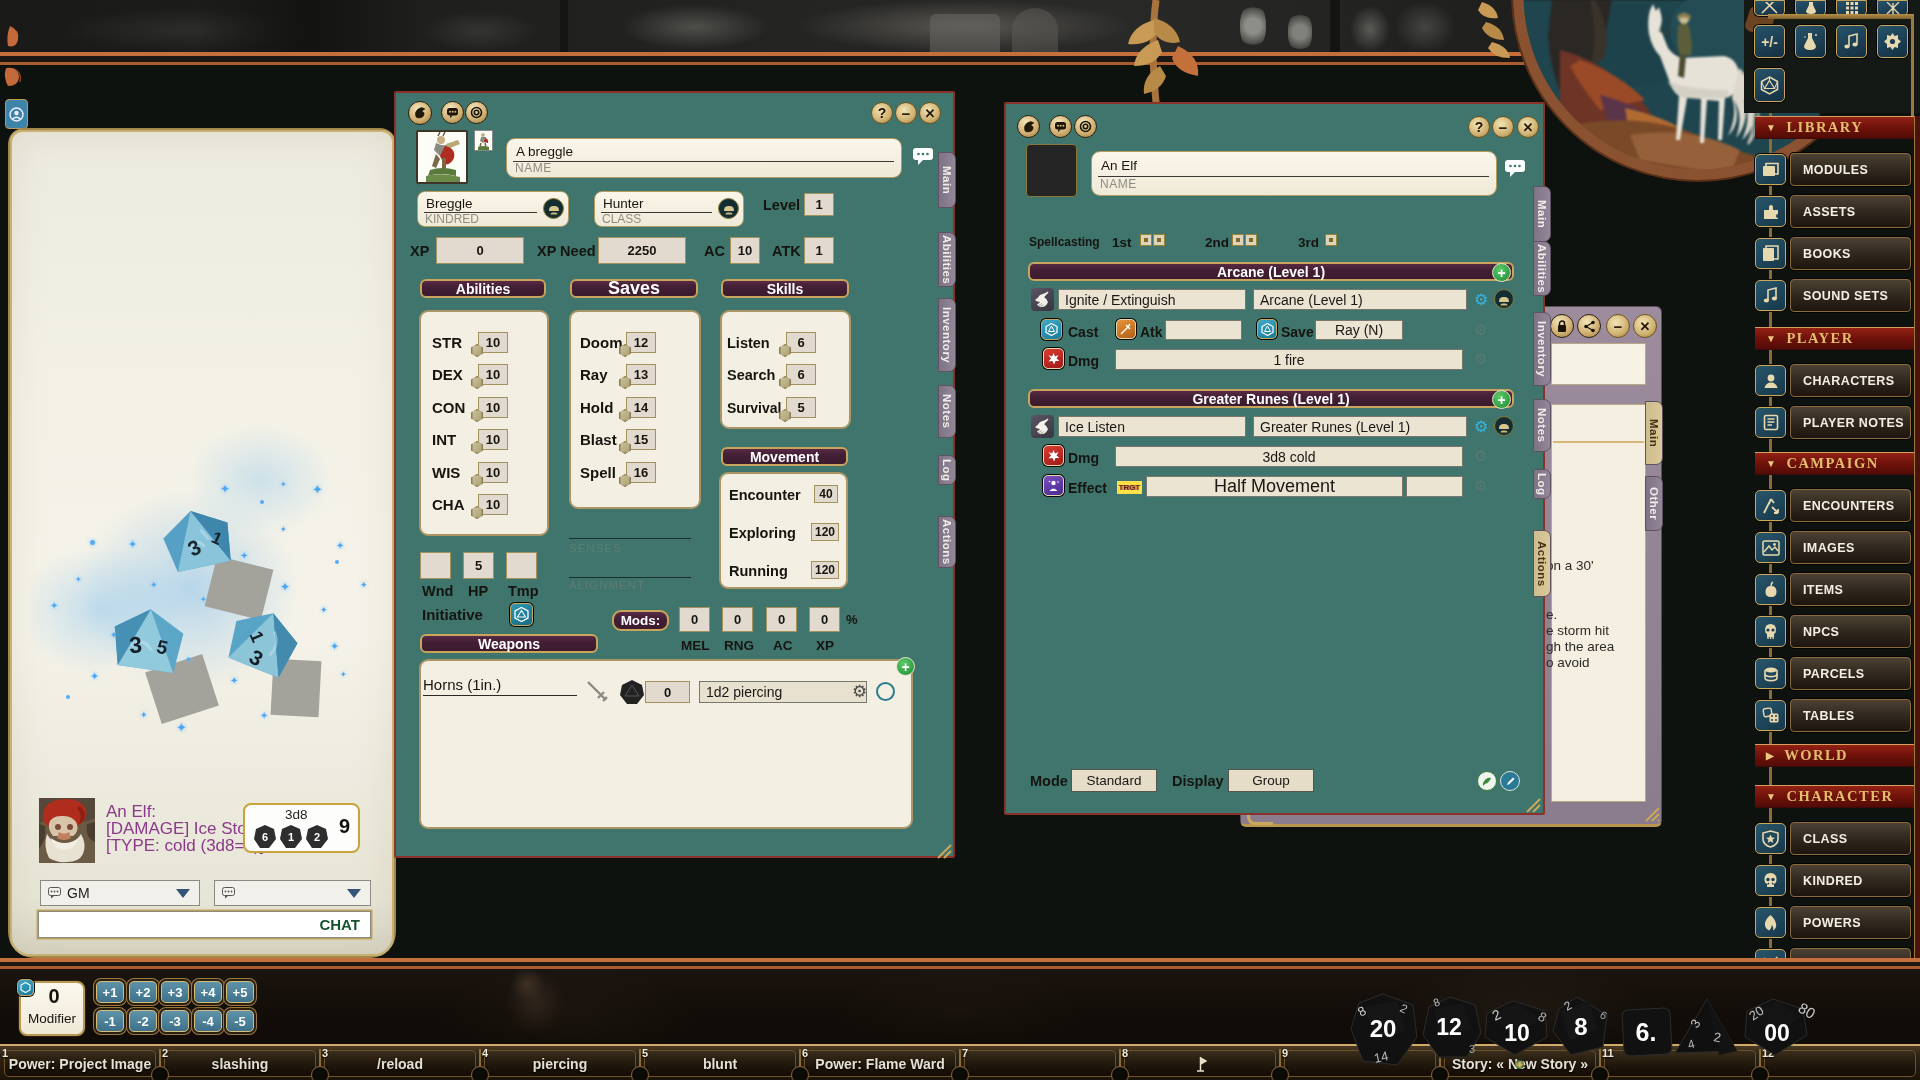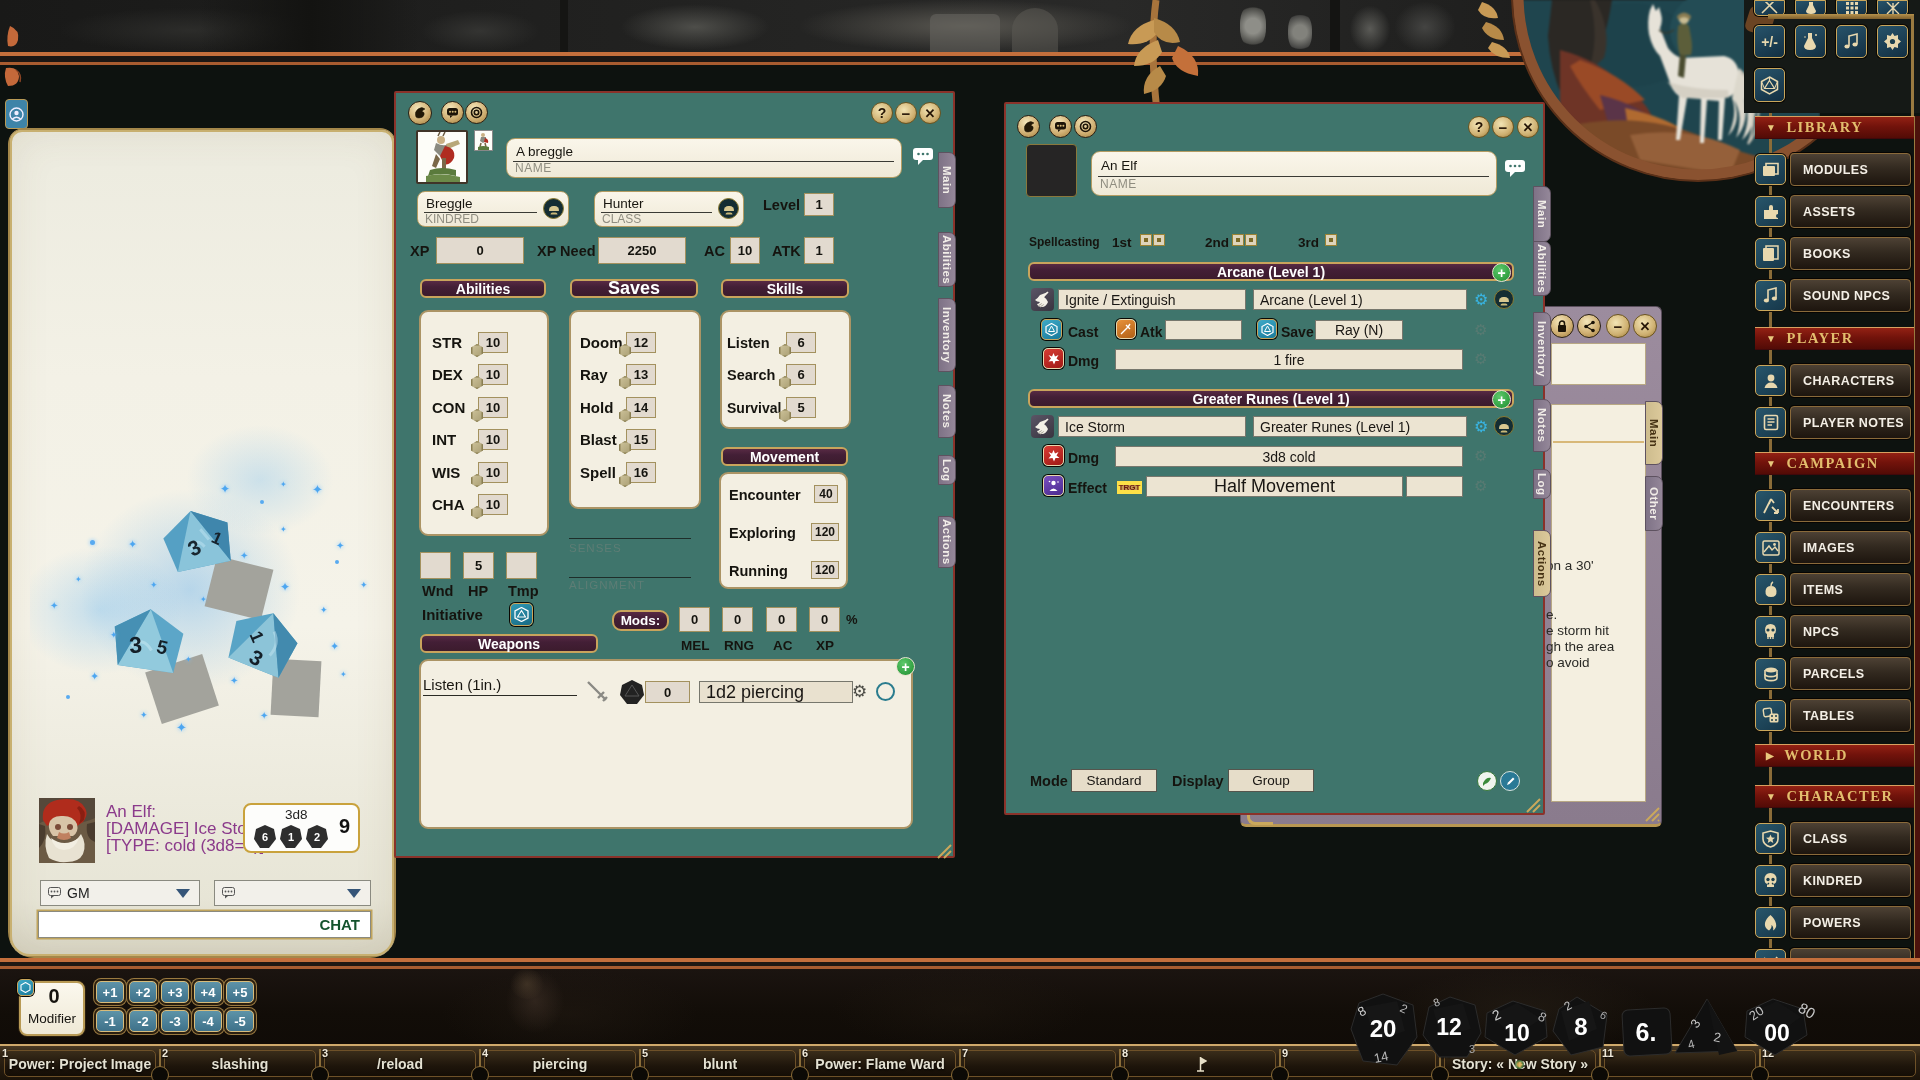--- a/index.html
+++ b/index.html
@@ -387,21 +387,21 @@
 
  <div class="mbar" style="left:22px;top:285px;width:486px;height:19px;font-size:14px">Greater Runes (Level 1)</div>
  <div class="circ" style="left:486px;top:286px;width:19px;height:19px;background:radial-gradient(circle at 38% 32%,#5cc86a,#1e8e30);border:1.5px solid #e8e4d0;color:#fff;font-weight:bold;font-size:14px">+</div>
  <div class="uni" style="left:25px;top:311px">
         <svg width="18" height="17" viewBox="0 0 18 17">
           <path d="M1 9 Q4 7 6 4 L14 1 L10 6 Q13 8 14 11 Q12 16 8 16 Q4 16 3 13 Q5 13 6 11 Q3 11 1 9Z" fill="#f4f1e8"></path>
           <path d="M14 1 L9 6" stroke="#f4f1e8" stroke-width="1.6"></path>
           <path d="M4 15 Q7 14 8 12 M6 16 Q9 15 10 13" stroke="#c9c4b8" stroke-width="1"></path>
         </svg>
       </div>
- <div class="fld fldL" style="left:52px;top:312px;width:188px;height:21px;font-size:14px">Ice Storm</div>
+ <div class="fld fldL" style="left:52px;top:312px;width:188px;height:21px;font-size:14px">Ice Listen</div>
  <div class="fld fldL" style="left:247px;top:312px;width:214px;height:21px;font-size:14px">Greater Runes (Level 1)</div>
  <div class="abs gear" style="left:468px;top:313px">⚙</div>
  <div class="mush" style="left:488px;top:312px;width:20px;height:20px">
         <div style="width:10px;height:5px;background:#d8c890;border-radius:5px 5px 1px 1px;box-shadow:0 5px 0 -1.5px #c9b878"></div>
       </div>
  <div class="tbtn" style="left:37px;top:341px;width:21px;height:21px;background:linear-gradient(155deg,#d83c34,#a01a16);border-color:#e8d8ae">
         <svg width="13" height="13" viewBox="0 0 13 13">
           <path d="M6.5 1 L8 4.5 L11.5 3 L9.5 6.5 L12.5 9 L8.5 9 L7 12.5 L5.5 9 L1.5 9.5 L4 6.5 L1.5 3 L5 4.5Z" fill="#fff"></path>
         </svg>
       </div>
@@ -625,31 +625,31 @@
  <div class="nbox" style="left:413px;top:514px;width:31px;height:25px">0</div>
  <div class="lbl" style="left:450px;top:519px;font-size:13px">%</div>
  <div class="lbl" style="left:285px;top:545px;font-size:13.5px">MEL</div>
  <div class="lbl" style="left:328px;top:545px;font-size:13.5px">RNG</div>
  <div class="lbl" style="left:377px;top:545px;font-size:13.5px">AC</div>
  <div class="lbl" style="left:420px;top:545px;font-size:13.5px">XP</div>
 
  <div class="mbar" style="left:24px;top:541px;width:178px;height:19px;font-size:14px">Weapons</div>
  <div class="wbox" style="left:23px;top:566px;width:494px;height:170px"></div>
  <div class="circ" style="left:500px;top:564px;width:19px;height:19px;background:radial-gradient(circle at 38% 32%,#5cc86a,#1e8e30);border:1.5px solid #e8e4d0;color:#fff;font-weight:bold;font-size:14px">+</div>
- <div class="abs" style="left:27px;top:583px;color:#17150f;font-size:15px">Listen (1in.)</div>
+ <div class="abs" style="left:27px;top:583px;color:#17150f;font-size:15px">Horns (1in.)</div>
  <div class="abs" style="left:27px;top:602px;width:154px;height:1px;background:#2a2a24"></div>
  <svg class="abs" style="left:189px;top:586px" width="25" height="25" viewBox="0 0 25 25">
         <path d="M3 3 L16 16 M16 16 L21 21 M13 19 L19 13 M18 22 L22 18" stroke="#8a8a84" stroke-width="2.4" fill="none"></path>
       </svg>
  <svg class="abs" style="left:223px;top:586px" width="26" height="26" viewBox="0 0 26 26">
         <path d="M13 1 L23 6 L25 16 L18 25 L8 25 L1 16 L3 6Z" fill="#222"></path>
         <path d="M13 6 L20 17 L6 17Z" fill="none" stroke="#555" stroke-width="1"></path>
       </svg>
  <div class="nbox" style="left:249px;top:588px;width:45px;height:22px">0</div>
- <div class="fld fldL" style="left:303px;top:588px;width:154px;height:22px;font-size:18px;background:#e9e1cf">1d2 piercing</div>
+ <div class="fld fldL" style="left:303px;top:588px;width:168px;height:22px;font-size:14px;background:#e9e1cf">1d2 piercing</div>
  <div class="abs" style="left:456px;top:588px;color:#4a4a44;font-size:17px">⚙</div>
  <div class="circ" style="left:480px;top:589px;width:19px;height:19px;border:2.5px solid #2a7c8e"></div>
  <svg class="abs" style="left:540px;top:750px" width="16" height="16">
         <path d="M15 2 L2 15 M15 8 L8 15" stroke="#caa85c" stroke-width="2"></path>
       </svg>
 </div>
 
 <div class="vtab uns" style="left:938px;top:152px;width:18px;height:56px">Main</div>
 <div class="vtab uns" style="left:938px;top:232px;width:18px;height:55px">Abilities</div>
 <div class="vtab uns" style="left:938px;top:298px;width:18px;height:74px">Inventory</div>
@@ -746,21 +746,21 @@
       </svg>
     </div>
 <div class="sbtn" style="top:237px">BOOKS</div>
 <div class="sicon" style="top:280px">
       <svg width="16" height="18" viewBox="0 0 16 18">
         <path d="M5 13 L5 3 L13 1 L13 11" stroke="#e8d8ae" stroke-width="1.6" fill="none"></path>
         <ellipse cx="3.4" cy="13.5" rx="2.6" ry="2.1" fill="#e8d8ae"></ellipse>
         <ellipse cx="11.4" cy="11.5" rx="2.6" ry="2.1" fill="#e8d8ae"></ellipse>
       </svg>
     </div>
-<div class="sbtn" style="top:279px">SOUND NPCS</div>
+<div class="sbtn" style="top:279px">SOUND SETS</div>
 <div class="shdr" style="top:327px"><span class="tri">▼</span>PLAYER</div>
 <div class="sicon" style="top:365px">
       <svg width="18" height="18" viewBox="0 0 18 18">
         <circle cx="9" cy="6" r="3.4" fill="#e8d8ae"></circle>
         <path d="M2.5 16 Q4 10.5 9 10.5 Q14 10.5 15.5 16Z" fill="#e8d8ae"></path>
       </svg>
     </div>
 <div class="sbtn" style="top:364px">CHARACTERS</div>
 <div class="sicon" style="top:407px">
       <svg width="16" height="17" viewBox="0 0 16 17">

